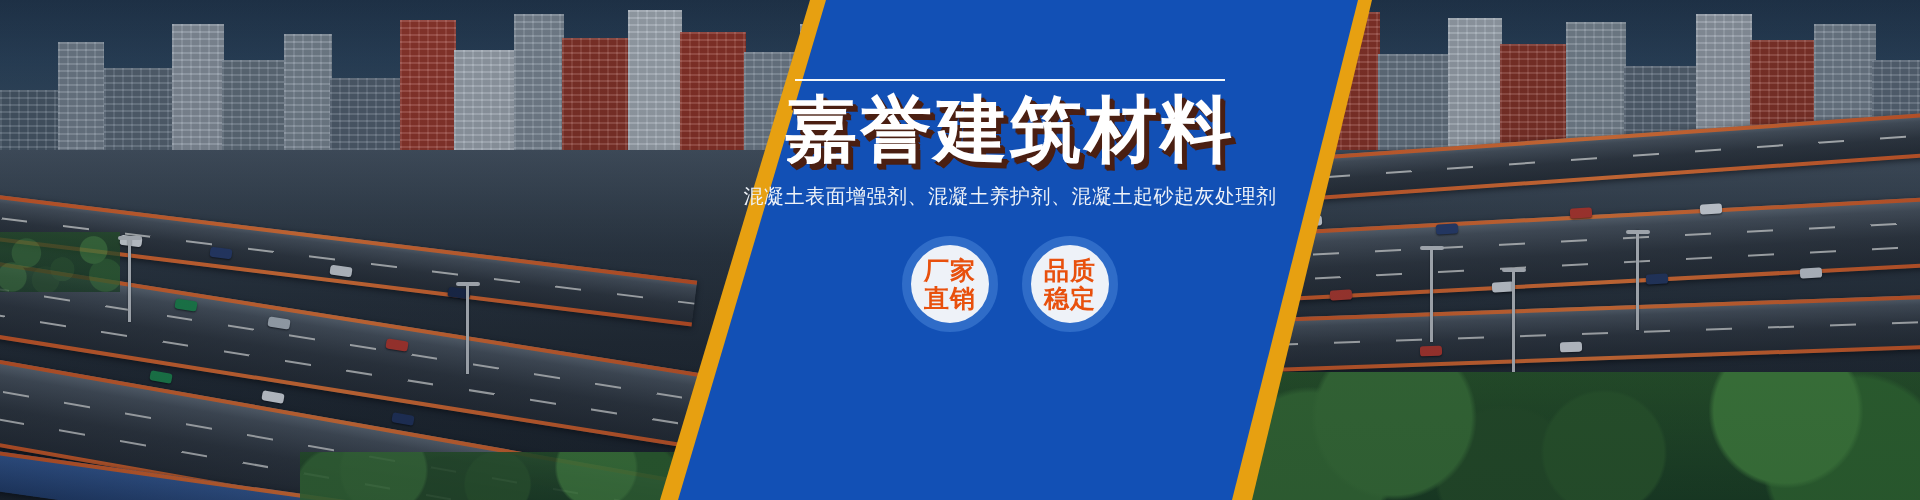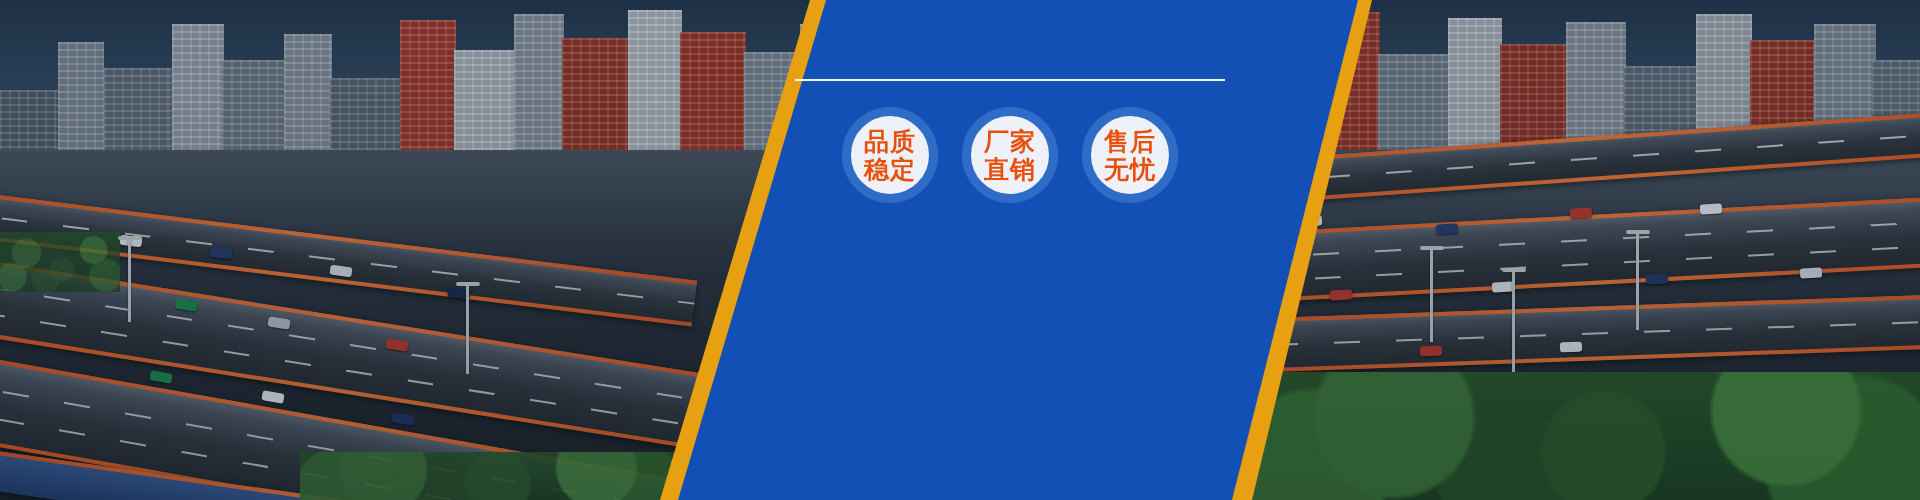--- a/index.html
+++ b/index.html
@@ -264,31 +264,29 @@
   </div>
 
   <div class="panel-orange"></div>
   <div class="panel-blue"></div>
 
   <div class="panel-content">
 
 
     <div class="rule"></div>
 
-
+    <div class="maintitle">嘉誉建筑材料</div>
+
+    <div class="subtitle">混凝土表面增强剂、混凝土养护剂、混凝土起砂起灰处理剂</div>
 
     <div class="badges">
-      <div class="badge">
-        <span>品质</span>
-        <span>稳定</span>
-      </div>
       <div class="badge">
         <span>厂家</span>
         <span>直销</span>
       </div>
       <div class="badge">
-        <span>售后</span>
-        <span>无忧</span>
+        <span>品质</span>
+        <span>稳定</span>
       </div>
     </div>
 
   </div>
 </div>
 
 </body></html>

